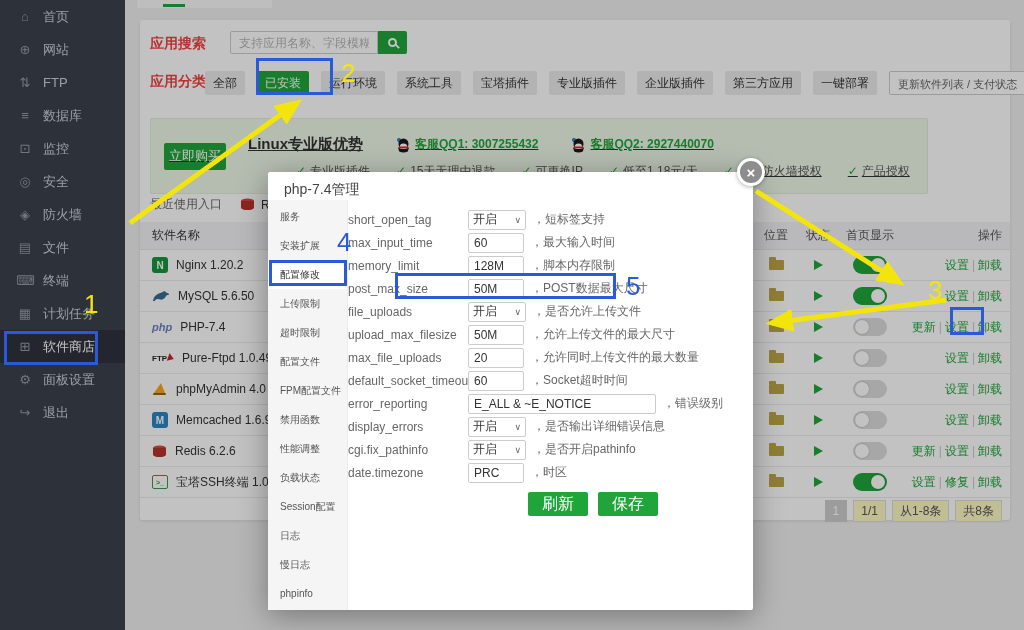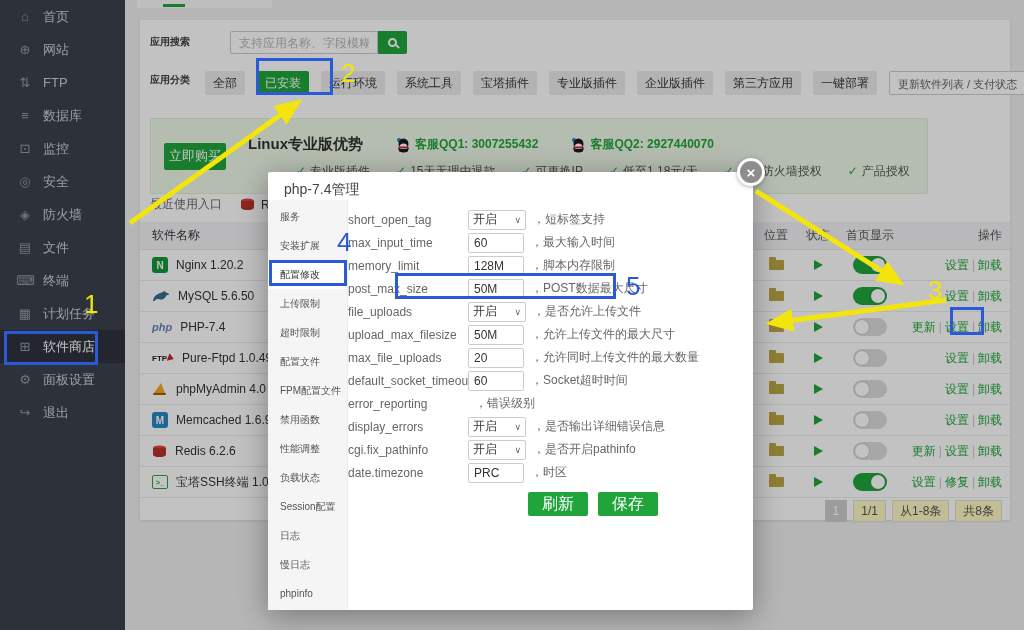--- a/index.html
+++ b/index.html
@@ -14,39 +14,39 @@
   .side-item .ic { width:18px; margin-right:9px; color:#959ba6; font-size:13px; text-align:center; }
   .side-item.active { background:#2e333d; color:#fff; }
 
   
   .topbar-remnant { position:absolute; left:137px; top:0; width:135px; height:8px; background:#fafafa; z-index:2; }
   .topbar-remnant .gline { position:absolute; left:26px; top:4px; width:22px; height:3px; background:#20a53a; }
 
   
   .card { position:absolute; left:140px; top:20px; width:870px; height:500px; background:#fff;
           border-radius:2px; box-shadow:0 1px 3px rgba(0,0,0,.1); z-index:2; }
-  .fld-label { position:absolute; left:10px; font-size:10px; font-weight:bold; color:#404040; }
+  .fld-label { position:absolute; left:10px; font-size:14px; font-weight:bold; color:#ef4444; }
   .search-input { position:absolute; left:90px; top:11px; width:148px; height:23px; border:1px solid #ccc;
                   border-radius:2px 0 0 2px; padding:0 8px; font-size:12px; color:#333; outline:none; }
   .search-input::placeholder { color:#b5b5b5; }
   .search-btn { position:absolute; left:238px; top:11px; width:29px; height:23px; background:#20a53a;
                 border:none; border-radius:0 2px 2px 0; cursor:pointer; display:flex; align-items:center; justify-content:center; }
   .mag { position:relative; width:9px; height:9px; border:2px solid #fff; border-radius:50%; }
   .mag::after { content:""; position:absolute; width:6px; height:2px; background:#fff;
                 transform:rotate(45deg); right:-5px; bottom:-2px; }
 
   .cat-row { position:absolute; left:65px; top:51px; right:8px; display:flex; align-items:center; gap:12px; }
   .cat-btn { height:24px; line-height:24px; padding:0 8px; background:#ececec; color:#333; font-size:12px;
              border:none; border-radius:2px; cursor:pointer; white-space:nowrap; }
   .cat-btn.active { background:#20a53a; color:#fff; }
   .cat-btn.outline { margin-left:auto; background:#fff; border:1px solid #ccc; color:#666; font-size:11px; }
 
   
   .banner { position:absolute; left:10px; top:98px; width:778px; height:76px; background:#eef8e8;
-            border:1px solid #e0efd8; border-radius:2px; display:flex; align-items:center; }
+            border:1px solid #e0efd8; border-radius:2px; display:flex; align-items:center;text-decoration:underline; }
   .buy-btn { width:62px; height:27px; margin:0 22px 0 13px; background:#20a53a; color:#fff;
              border:none; border-radius:2px; font-size:13px; cursor:pointer; }
   .banner-main { flex:1; padding-top:2px; }
   .banner-row1 { display:flex; align-items:center; gap:34px; }
   .banner-title { font-size:15px; font-weight:bold; color:#333; }
   .qq { display:flex; align-items:flex-end; gap:5px; color:#20a53a; font-weight:bold; font-size:12px; cursor:pointer; }
   .features { display:flex; gap:26px; margin-top:9px; color:#555; font-size:12px;margin-left:48px; }
   .feat .ck { color:#20a53a; font-weight:bold; margin-right:4px; }
 
   
@@ -488,20 +488,21 @@
           <input class="f-input" value="20" style="">
           <span class="f-desc">，允许同时上传文件的最大数量</span>
         </div>
         <div class="f-row">
           <span class="f-label">default_socket_timeout</span>
           <input class="f-input" value="60" style="">
           <span class="f-desc">，Socket超时时间</span>
         </div>
         <div class="f-row">
           <span class="f-label">error_reporting</span>
+          <input class="f-input wide" value="E_ALL &amp; ~E_NOTICE" style="">
           <span class="f-desc">，错误级别</span>
         </div>
         <div class="f-row">
           <span class="f-label">display_errors</span>
           <span class="f-sel">
             <span>开启</span>
             <span class="chev">∨</span>
           </span>
           <span class="f-desc">，是否输出详细错误信息</span>
         </div>

